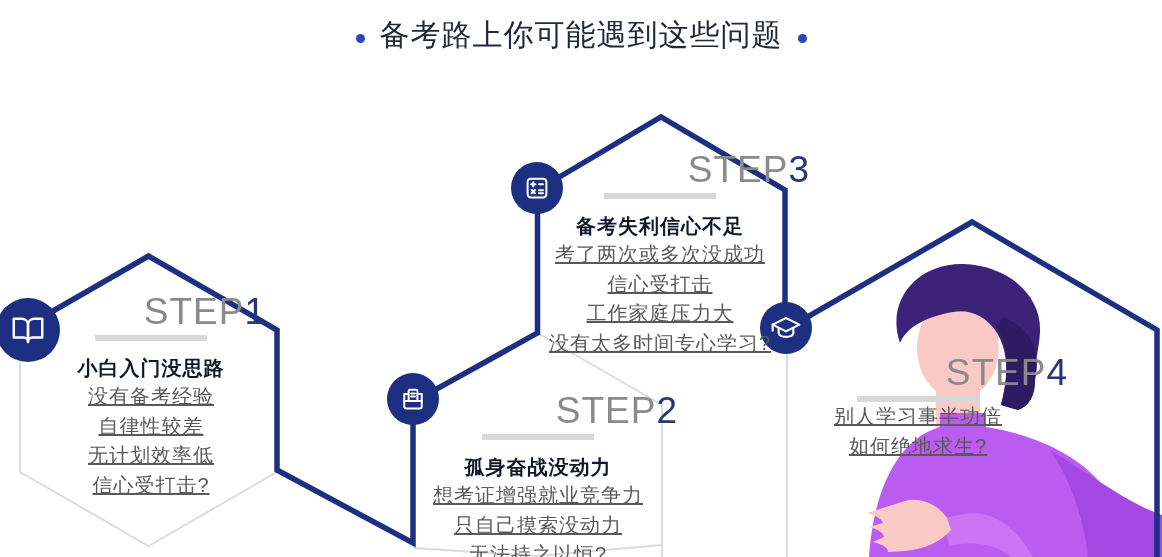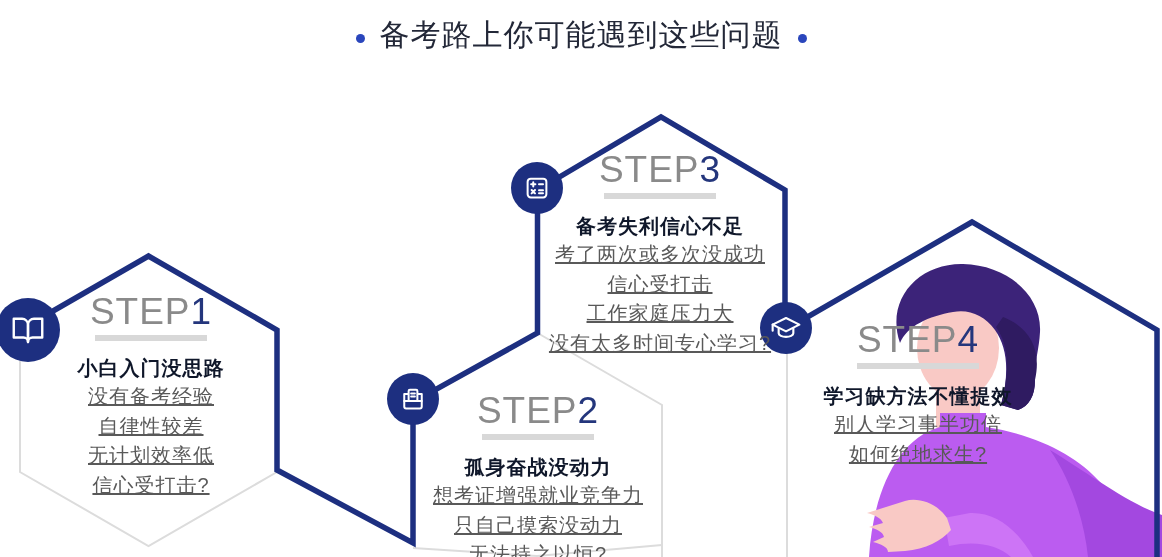--- a/index.html
+++ b/index.html
@@ -28,21 +28,21 @@
   
   .icon-circle{
     position:absolute;z-index:3;border-radius:50%;background:#1d2f80;
     display:flex;align-items:center;justify-content:center;
   }
   .icon-circle svg{stroke:#ffffff;fill:none;stroke-width:1.6;
     stroke-linecap:round;stroke-linejoin:round;}
 
   
   .step-block{position:absolute;z-index:4;text-align:center;}
-  .step-title{font-size:37px;line-height:40px;letter-spacing:1px;color:#8a8a8a;}
+  .step-title{font-size:37px;line-height:40px;letter-spacing:1px;color:#8a8a8a;text-align:right;}
   .step-title .step-num{color:#24367c;}
   .step-underline{height:6px;background:#d8d8d8;width:112px;margin:3px auto 0;}
   .step-heading{margin-top:14px;font-size:20px;line-height:27px;font-weight:bold;color:#0f172a;letter-spacing:1px;}
   .step-line{font-size:20px;line-height:29.5px;color:#595959;letter-spacing:1px;text-decoration:underline;}
 </style>
 </head>
 <body>
 
 <div class="stage">
 
@@ -153,21 +153,20 @@
   <div class="step-block" style="left:510px;top:150px;width:300px;">
     <div class="step-title"><span class="step-word">STEP</span><span class="step-num">3</span></div>
     <div class="step-underline"></div>
     <div class="step-heading">备考失利信心不足</div>
     <div class="step-line">考了两次或多次没成功</div>
     <div class="step-line">信心受打击</div>
     <div class="step-line">工作家庭压力大</div>
     <div class="step-line">没有太多时间专心学习?</div>
   </div>
 
-  <div class="step-block" style="left:768px;top:320px;width:300px;">
+  <div class="step-block" style="left:768px;top:353px;width:300px;">
     <div class="step-title"><span class="step-word">STEP</span><span class="step-num">4</span></div>
     <div class="step-underline" style="width:122px;"></div>
-    <div class="step-heading">学习缺方法不懂提效</div>
     <div class="step-line">别人学习事半功倍</div>
     <div class="step-line">如何绝地求生?</div>
   </div>
 
 </div>
 
 </body></html>

